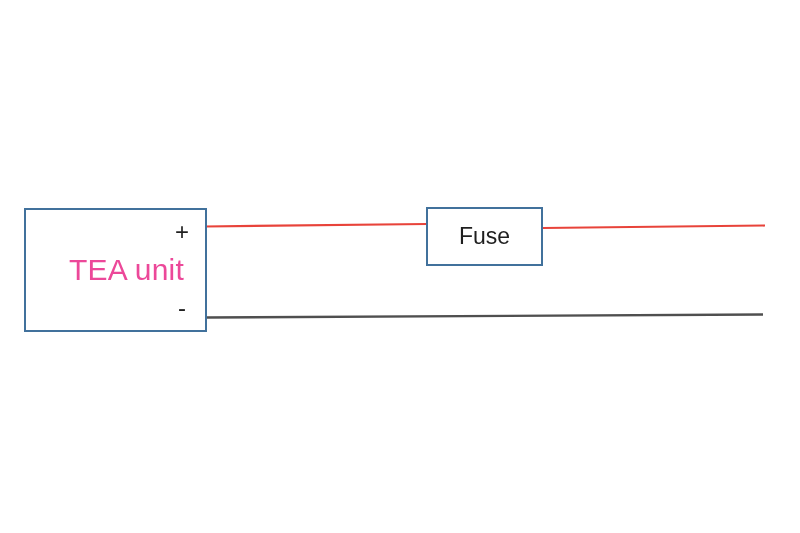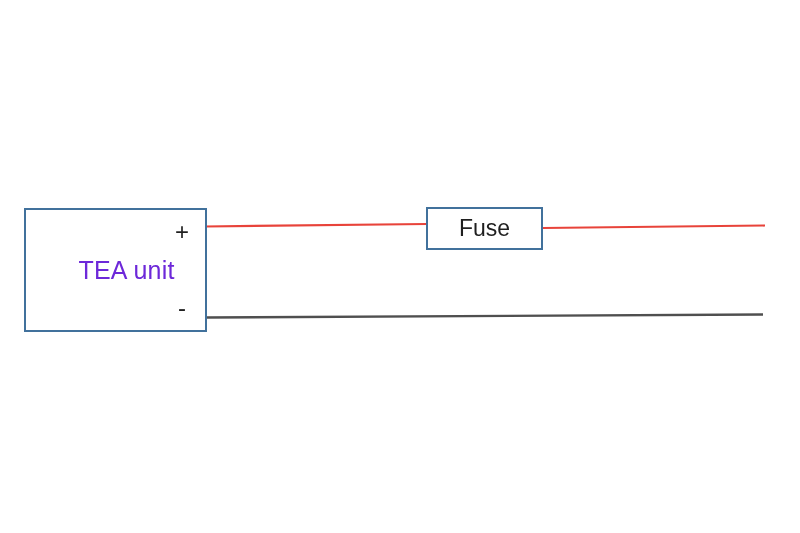--- a/index.html
+++ b/index.html
@@ -32,22 +32,22 @@
   #tea-box {
     left: 24px;
     top: 208px;
     width: 183px;
     height: 124px;
     display: flex;
     align-items: center;
     justify-content: center;
   }
   #tea-box .main-label {
-    font-size: 25px;
-    color: #6d28d9;
+    font-size: 30px;
+    color: #ec4899;
     letter-spacing: 0.2px;
     margin-left: 22px;
   }
   .terminal {
     position: absolute;
     right: 16px;
     font-size: 24px;
     color: #1f1f1f;
     line-height: 1;
   }
@@ -55,21 +55,21 @@
     top: 10px;
   }
   .terminal.minus {
     bottom: 10px;
     right: 19px;
   }
   #fuse-box {
     left: 426px;
     top: 207px;
     width: 117px;
-    height: 43px;
+    height: 59px;
     display: flex;
     align-items: center;
     justify-content: center;
   }
   #fuse-box .main-label {
     font-size: 23px;
     color: #1f1f1f;
   }
 </style>
 </head>

